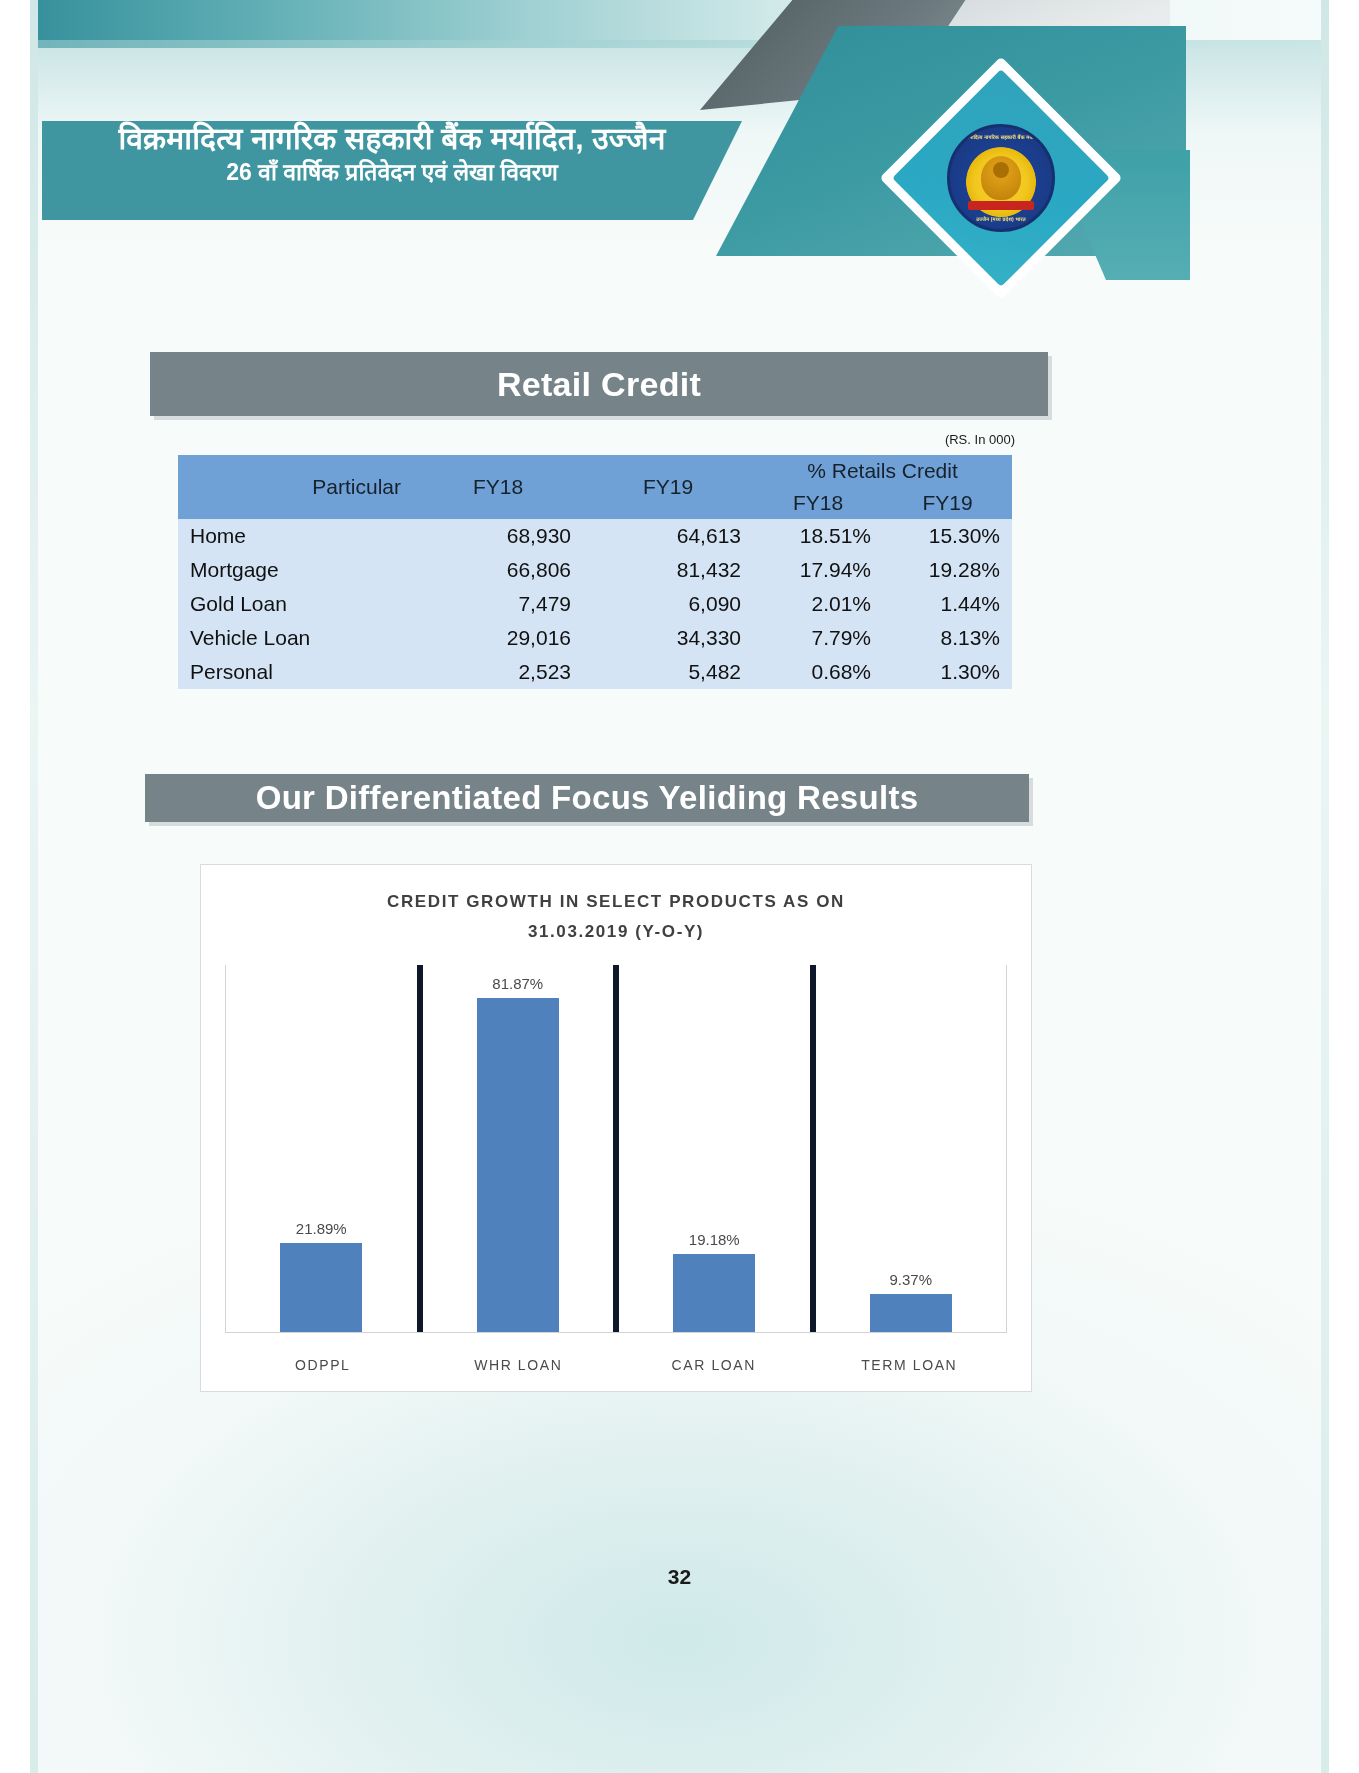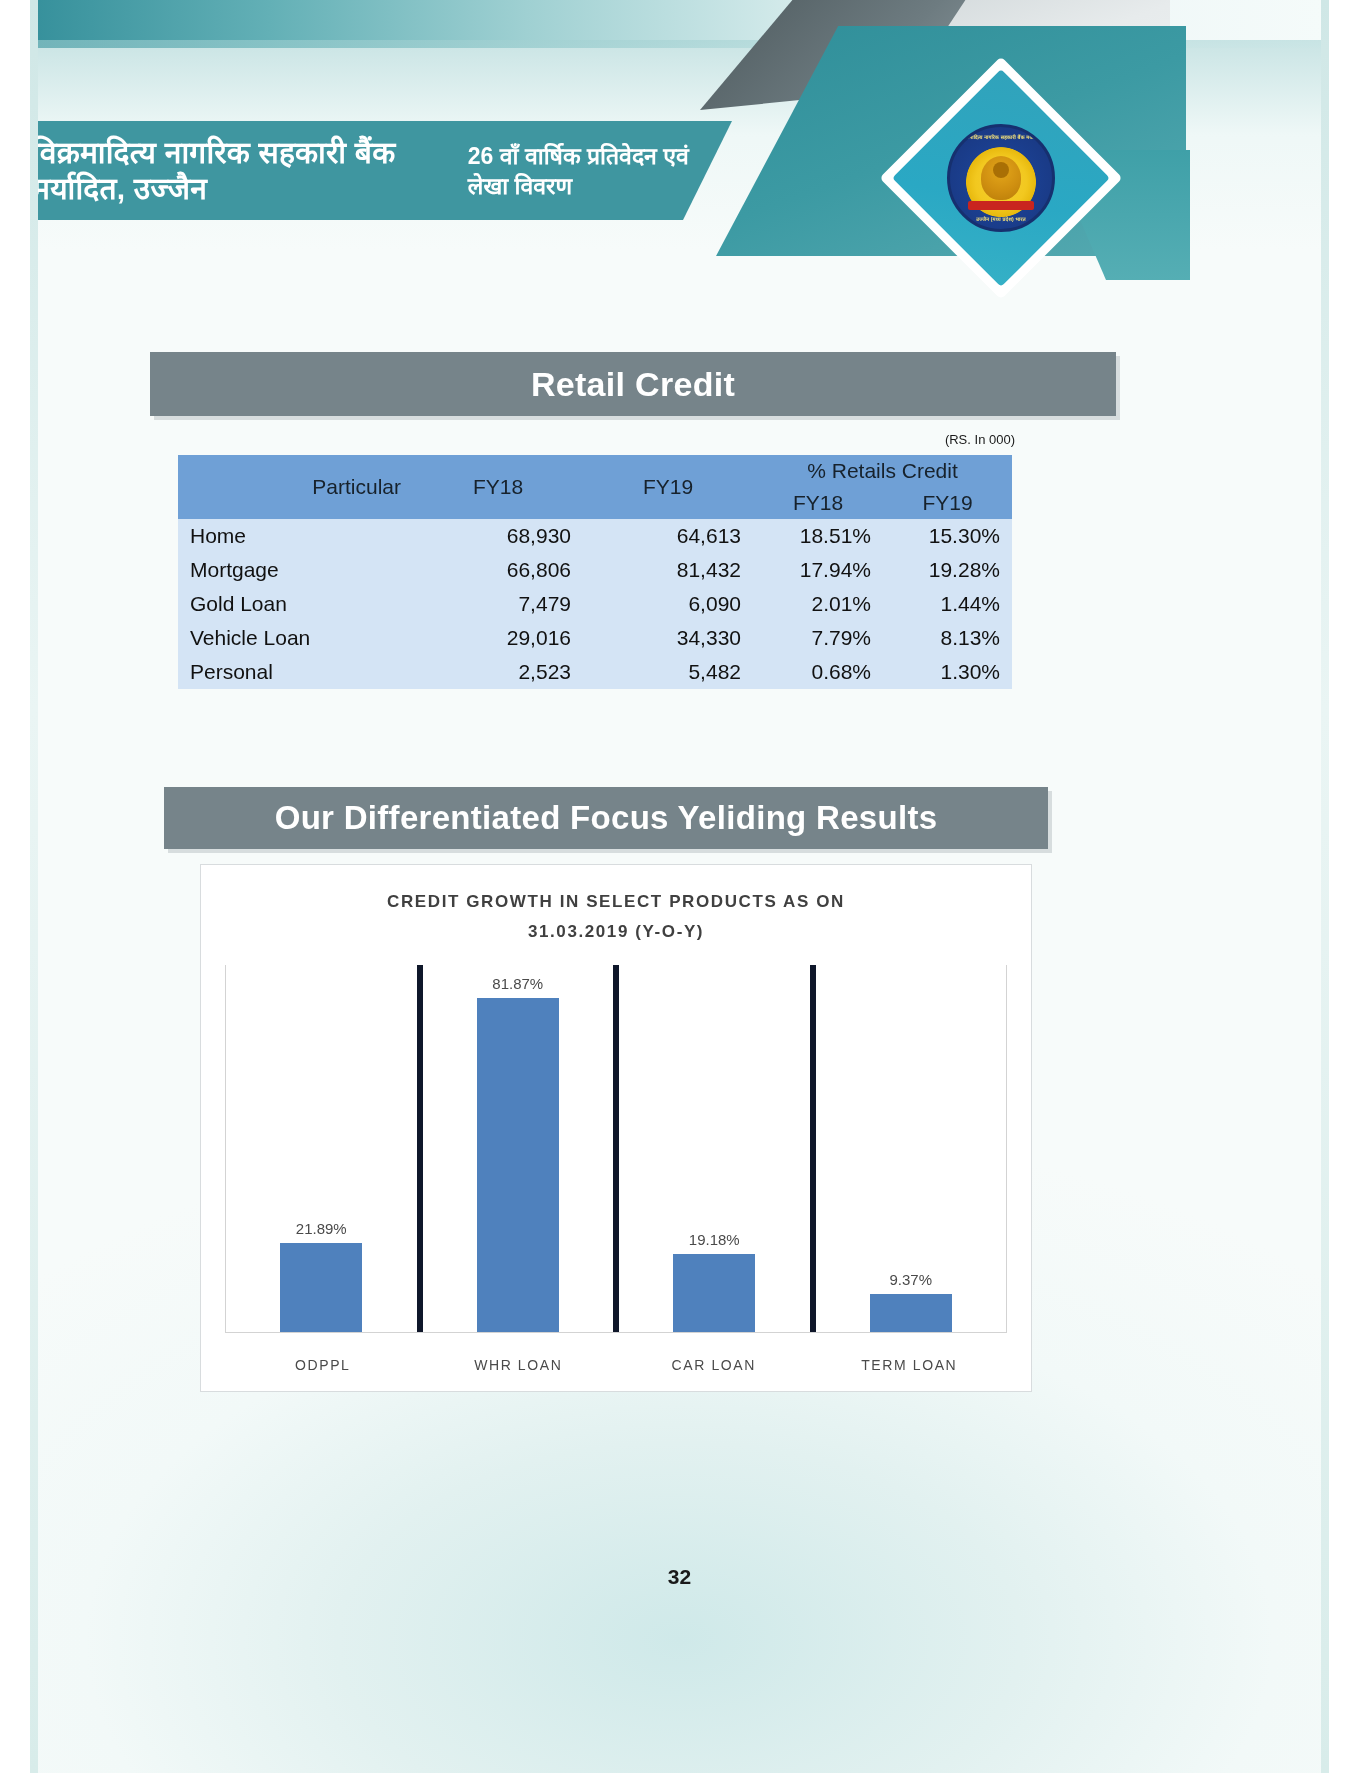--- a/index.html
+++ b/index.html
@@ -57,25 +57,25 @@
     clip-path: polygon(26% 0%, 100% 0%, 100% 100%, 0% 100%);
   }
   .ribbon-teal2 {
     position: absolute; top: 150px; left: 1050px; width: 140px; height: 130px;
     background: linear-gradient(180deg,#3fa0a8,#55aeb4);
     clip-path: polygon(0 0, 100% 0, 100% 100%, 40% 100%);
   }
 
   
   .title-plate {
-    position: absolute; left: 32px; top: 121px; width: 700px; height: 99px;
+    position: absolute; left: 42px; top: 121px; width: 700px; height: 99px;
     background: #3f96a0;
     clip-path: polygon(0 0, 100% 0, 93% 100%, 0% 100%);
-    display: flex; flex-direction: row;
-    align-items: center; justify-content: center;
+    display: flex; flex-direction: column;
+    align-items: center; 
     color: #ffffff;
   }
   .title-hi-1 { font-size: 30px; font-weight: 700; letter-spacing: .2px; line-height: 1.18; }
   .title-hi-2 { font-size: 23px; font-weight: 600; line-height: 1.3; margin-top: 2px; }
 
   
   .logo-wrap {
     position: absolute; left: 915px; top: 92px; width: 172px; height: 172px;
   }
   .diamond-white {
@@ -119,22 +119,22 @@
   }
 
   
   .section-bar {
     position: absolute;
     background: #76848a;
     display: flex; align-items: center; justify-content: center;
     color: #ffffff;
     box-shadow: 4px 4px 0 rgba(120,132,138,.25);
   }
-  #retail-bar { left: 150px; top: 352px; width: 966px; height: 64px; }
-  #focus-bar  { left: 164px; top: 774px; width: 884px; height: 62px; margin-top: 13px; }
+  #retail-bar { left: 150px; top: 352px; width: 898px; height: 64px; }
+  #focus-bar  { left: 145px; top: 774px; width: 884px; height: 48px; }
   .section-bar .label {
     font-size: 34px; font-weight: 700; letter-spacing: .3px;
   }
   #focus-bar .label { font-size: 33px; }
 
   
   .units-note {
     position: absolute; right: 344px; top: 432px;
     font-size: 13px; color: #1a1a1a;
   }

